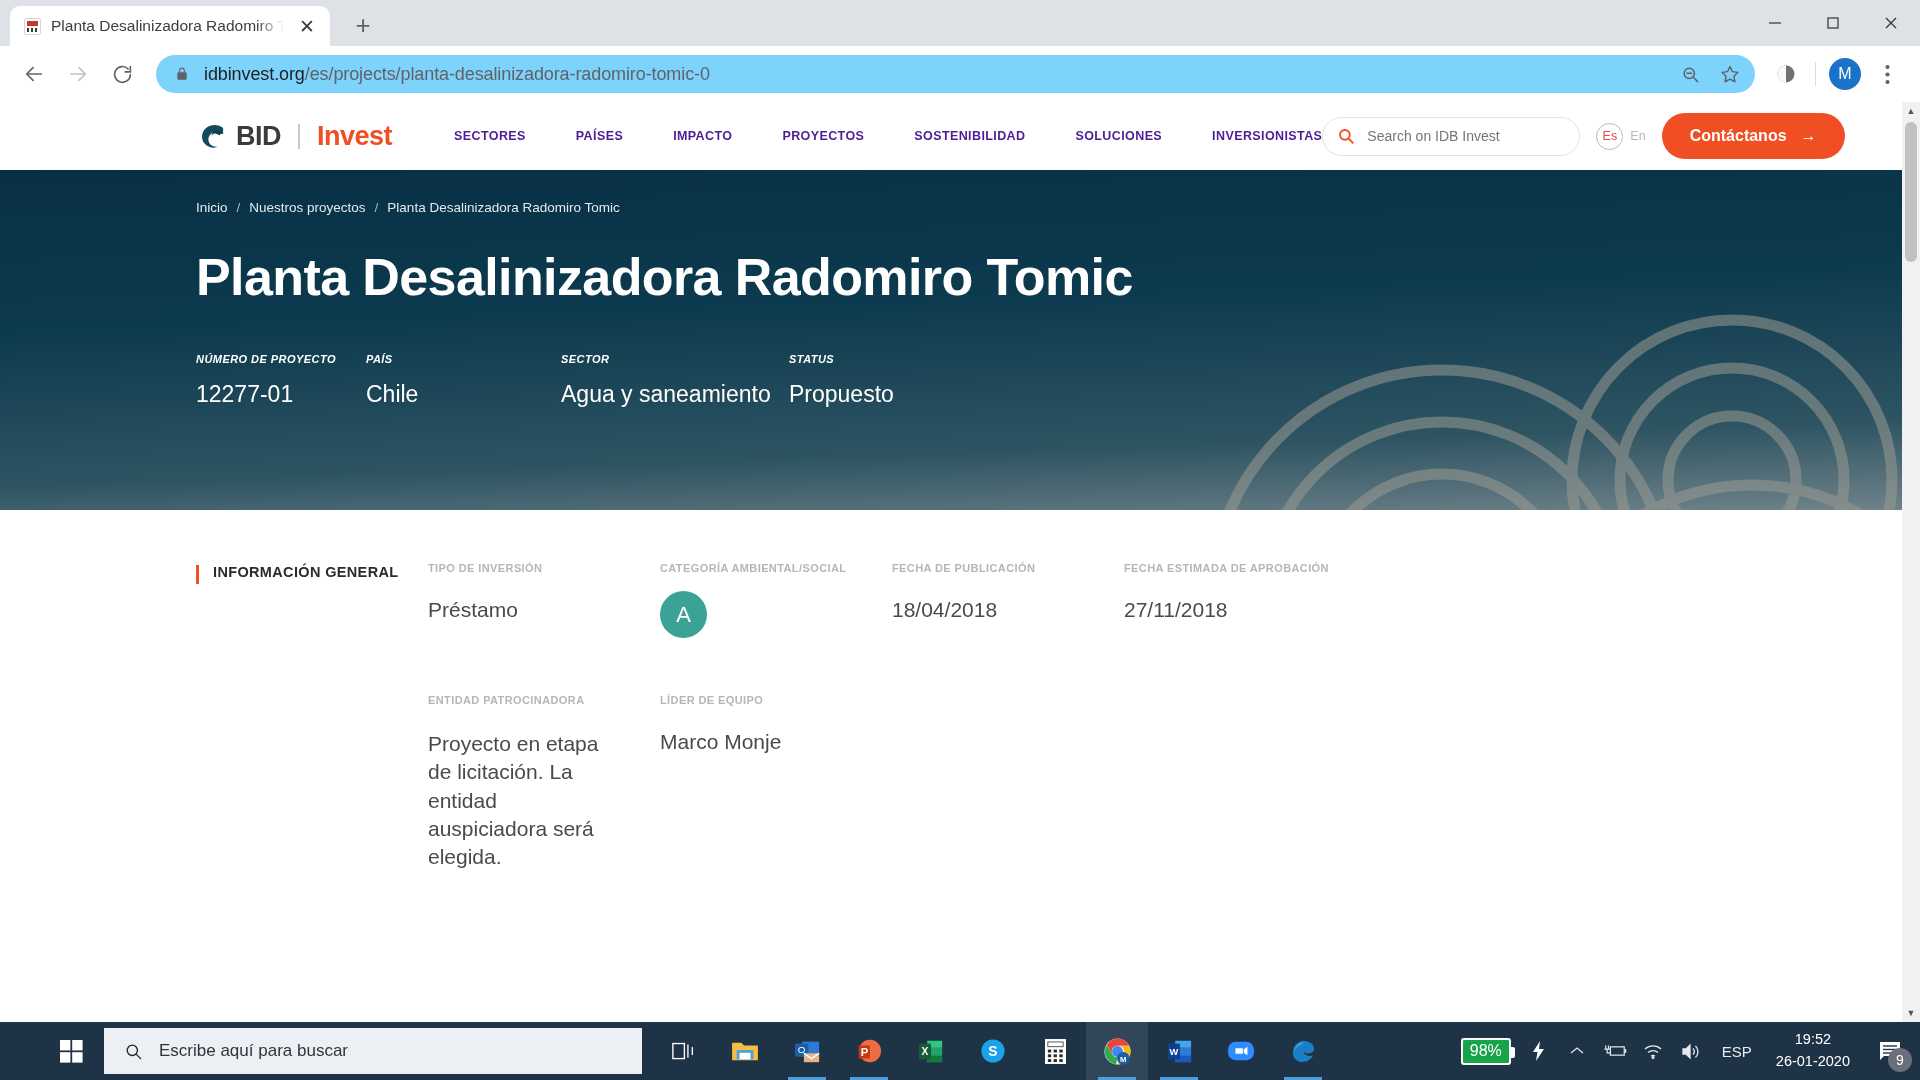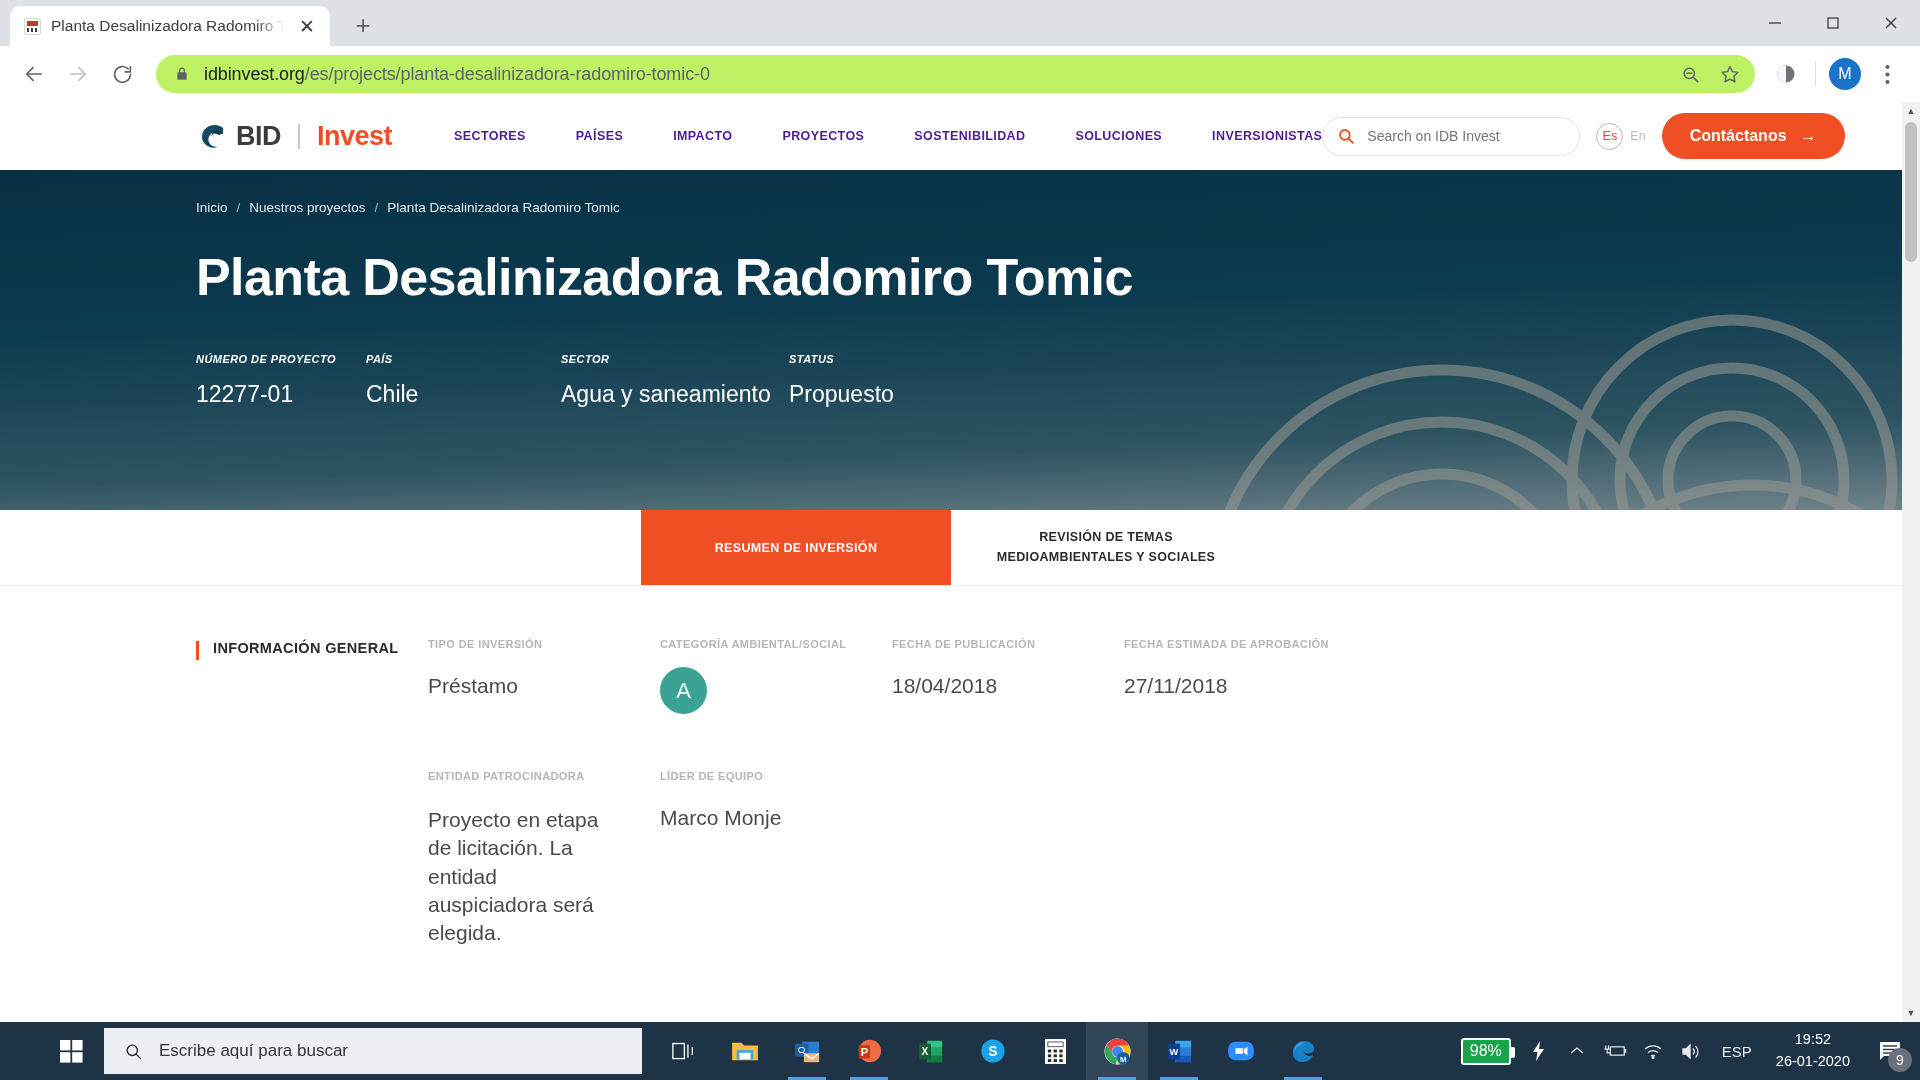--- a/index.html
+++ b/index.html
@@ -49,21 +49,21 @@
   .win-controls { position:absolute; right:0; top:0; display:flex; height:46px; }
   .win-btn { width:58px; height:46px; display:flex; align-items:center; justify-content:center;
              color:#3c4043; }
   .win-btn svg { display:block; }
 
   .toolbar { height: 56px; background:#fff; display:flex; align-items:center; padding: 0 14px; gap: 4px; }
   .nav-btn { width:40px; height:40px; display:flex; align-items:center; justify-content:center;
              color:#5f6368; border-radius:50%; }
   .nav-btn.disabled { color:#bdc1c6; }
   .omnibox {
-    flex:1; height:38px; background:#bef264; border-radius:19px;
+    flex:1; height:38px; background:#7dd3fc; border-radius:19px;
     display:flex; align-items:center; padding: 0 16px; margin-left:10px; margin-right:8px;
     position:relative;
   }
   .lock-icon { width:20px; display:flex; align-items:center; justify-content:center; color:#5f6368; margin-right:12px; }
   .url { font-size:18px; color:#5f6368; letter-spacing:-0.1px; white-space:nowrap; }
   .url b { color:#202124; font-weight:400; }
   .omni-right { position:absolute; right:10px; display:flex; align-items:center; gap:10px; }
   .omni-ico { width:30px; height:30px; display:flex; align-items:center; justify-content:center; color:#5f6368; }
   .tb-ico { width:38px; height:38px; display:flex; align-items:center; justify-content:center; color:#5f6368;}
   .tb-sep { width:1px; height:24px; background:#dadce0; margin:0 6px; }
@@ -370,24 +370,20 @@
               <div class="meta-value">Agua y saneamiento</div>
             </div>
             <div class="meta-item">
               <div class="meta-label">STATUS</div>
               <div class="meta-value">Propuesto</div>
             </div>
           </div>
         </div>
       </div>
 
-      <div class="tabs">
-        <div class="ptab active">RESUMEN DE INVERSIÓN</div>
-        <div class="ptab inactive">REVISIÓN DE TEMAS MEDIOAMBIENTALES Y SOCIALES</div>
-      </div>
 
       <div class="content">
         <div class="section-title-wrap">
           <span class="section-bar"></span>
           <span class="section-title">INFORMACIÓN GENERAL</span>
         </div>
 
         <div class="fields">
           <div class="frow">
             <div class="fcol w1">

